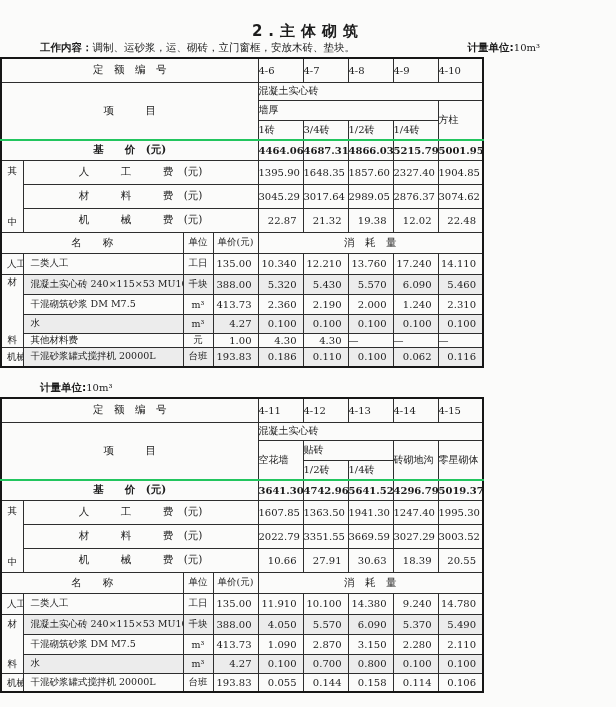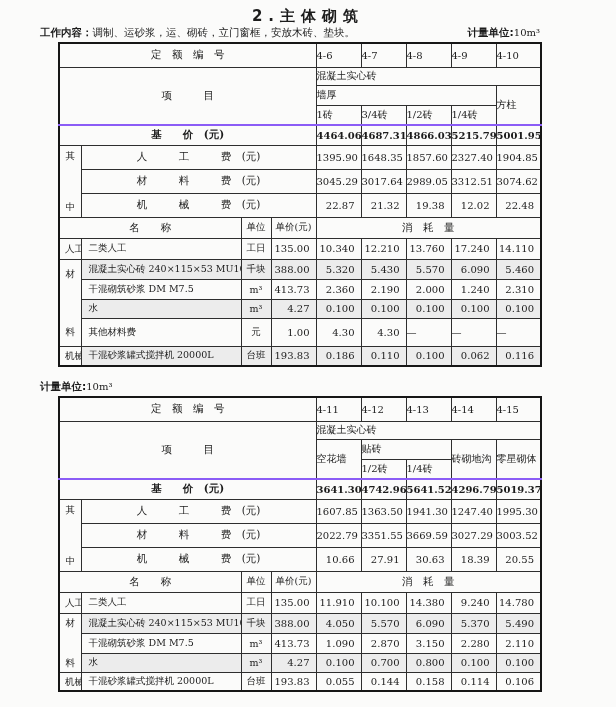--- a/index.html
+++ b/index.html
@@ -2,21 +2,21 @@
 <html><head>
 <meta charset="utf-8">
 <style>
   html,body{margin:0;padding:0;}
   body{
     width:616px;height:707px;
     background:#fbfbfa;color:#1c1c1c;
     font-family:"DejaVu Serif","Liberation Serif",serif;
     overflow:hidden;
   }
-  .page{padding-top:5px;}
+  .page{padding-top:20px;}
   .title{
     font-family:"DejaVu Sans","Liberation Sans",sans-serif;
     font-weight:bold;font-size:15px;letter-spacing:6px;
     text-align:center;margin:2px 0 0 0;
   }
   .subtitle{
     font-family:"DejaVu Sans","Liberation Sans",sans-serif;
     font-weight:bold;font-size:11.5px;letter-spacing:2px;
     text-align:center;margin:3px 0 5px 0;
   }
@@ -25,21 +25,21 @@
     margin:0 76px 3px 40px;font-size:10.5px;line-height:1.2;
   }
   .wc-label,.mu-label{
     font-family:"DejaVu Sans","Liberation Sans",sans-serif;
     font-weight:bold;
   }
   .wc-text{font-size:10.5px;}
   .mu-value{font-size:10px;}
   table{
     border-collapse:collapse;table-layout:fixed;
-    width:482px;margin-left:58px;
+    width:482px;
     border:2px solid #161616;
   }
   td{
     border:1px solid #2e2e2e;
     font-size:10px;padding:0;
     overflow:hidden;white-space:nowrap;
     vertical-align:middle;
   }
   .c{text-align:left;}
   .lbl{text-align:center;font-size:10.5px;}
@@ -50,21 +50,21 @@
   .u{text-align:center;font-size:9.5px;}
   .side{
     text-align:center;font-size:9.5px;line-height:1.2;
     word-break:break-all;padding:0 5px;
   }
   .spread{
     display:flex;flex-direction:column;justify-content:space-between;
     align-items:center;font-size:9.5px;
   }
   tr.shade td:not(.side){background:#ececec;}
-  tr.thick td{border-top:2px solid #8b5cf6;}
+  tr.thick td{border-top:2px solid #22c55e;}
   .gap{height:13px;}
 </style>
 </head>
 <body>
 
 <div class="page">
 
   <div class="title">2.主体砌筑</div>
 
   <div class="workline">
@@ -127,21 +127,21 @@
       <td class="num">1648.35</td>
       <td class="num">1857.60</td>
       <td class="num">2327.40</td>
       <td class="num">1904.85</td>
     </tr>
     <tr style="height:24px">
       <td colspan="3" class="fee">材　　　料　　　费　(元)</td>
       <td class="num">3045.29</td>
       <td class="num">3017.64</td>
       <td class="num">2989.05</td>
-      <td class="num">3312.51</td>
+      <td class="num">2876.37</td>
       <td class="num">3074.62</td>
     </tr>
     <tr style="height:24px">
       <td colspan="3" class="fee">机　　　械　　　费　(元)</td>
       <td class="num">22.87</td>
       <td class="num">21.32</td>
       <td class="num">19.38</td>
       <td class="num">12.02</td>
       <td class="num">22.48</td>
     </tr>
@@ -191,21 +191,21 @@
     <tr style="height:19px" class="shade">
       <td class="nm">水</td>
       <td class="u">m³</td>
       <td class="num">4.27</td>
       <td class="num">0.100</td>
       <td class="num">0.100</td>
       <td class="num">0.100</td>
       <td class="num">0.100</td>
       <td class="num">0.100</td>
     </tr>
-    <tr style="height:28px">
+    <tr style="height:14px">
       <td class="nm">其他材料费</td>
       <td class="u">元</td>
       <td class="num">1.00</td>
       <td class="num">4.30</td>
       <td class="num">4.30</td>
       <td class="c">—</td>
       <td class="c">—</td>
       <td class="c">—</td>
     </tr>
     <tr style="height:20px" class="shade">

